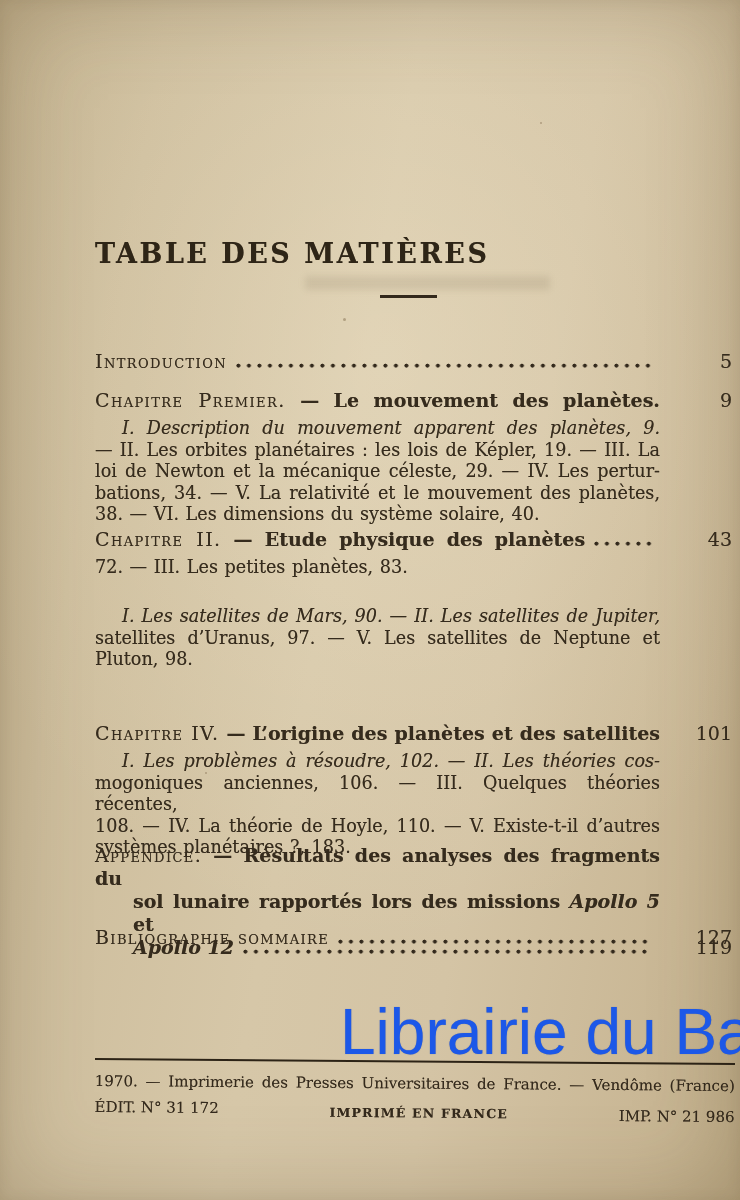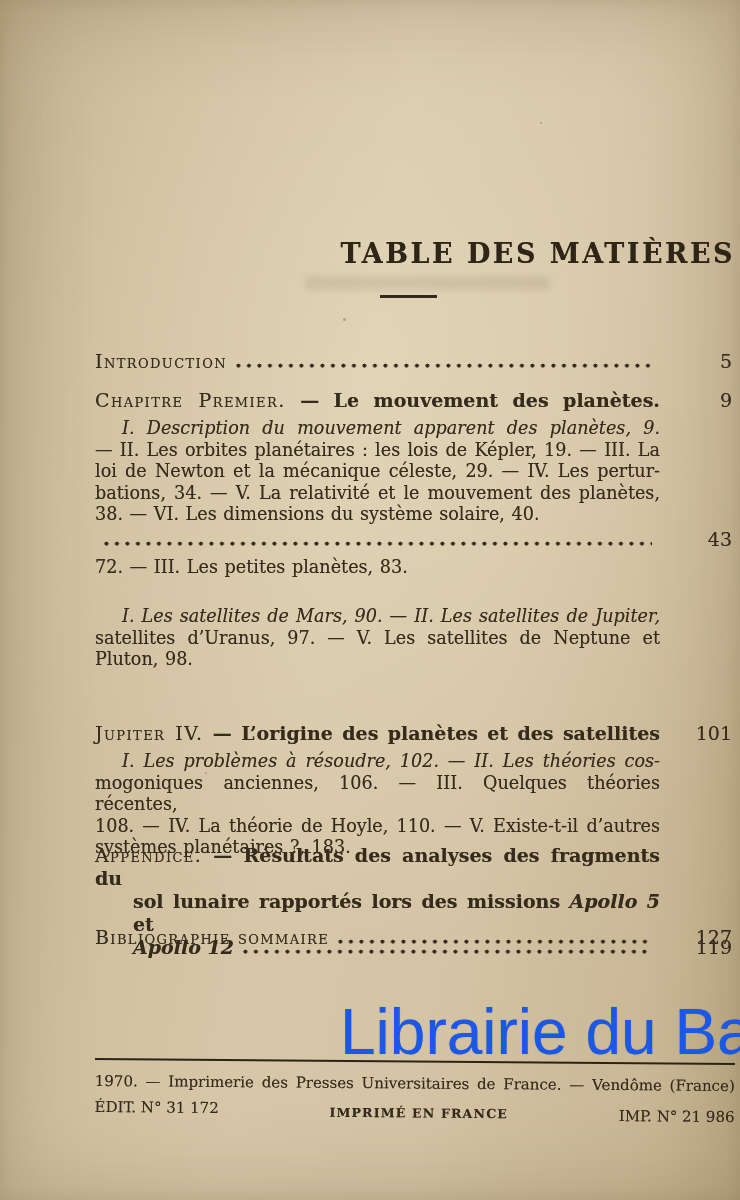--- a/index.html
+++ b/index.html
@@ -11,21 +11,21 @@
     background-color:#cfbf9e;
     background-image:
       radial-gradient(90% 70% at 52% 30%, rgba(255,246,222,.28), rgba(255,246,222,0) 70%),
       linear-gradient(100deg,#c2b18e 0%,#cdbd9c 18%,#d6c7a8 45%,#d4c4a5 65%,#c9b795 88%,#bfad89 100%);
     box-shadow:inset 0 0 90px rgba(92,72,40,.28), inset 0 0 14px rgba(92,72,40,.12);
   }
   .speck{position:absolute;border-radius:50%;background:#8a7758;opacity:.55;}
 
   
   .title{
-    position:absolute;top:238px;left:95px;width:640px;text-align:right;
+    position:absolute;top:238px;left:95px;width:640px;text-align:left;
     font-size:27px;font-weight:bold;letter-spacing:2.5px;color:#2e2517;
     text-shadow:0 0 .5px rgba(60,45,25,.55);
   }
   .title-rule{position:absolute;top:295px;left:380px;width:57px;height:3px;background:#33291c;}
   .ghost{position:absolute;top:276px;left:305px;width:245px;height:14px;
     background:rgba(110,100,72,.14);filter:blur(3px);border-radius:3px;}
 
   
   .toc{position:absolute;left:95px;top:0;width:637px;}
   .entry{position:absolute;left:0;right:0;}
@@ -121,20 +121,21 @@
           <span class="page"></span>
         </div>
         <div class="line body">
           <div class="text"><span class="p">38. — VI. Les dimensions du système solaire, 40.</span></div>
           <span class="lead"></span>
           <span class="page"></span>
         </div>
       </div>
       <div class="entry">
         <div class="line head wide">
+          <div class="text"><span class="sc">Chapitre II.</span><span class="b"> — Etude physique des planètes</span></div>
           <span class="lead dots"></span>
           <span class="page">43</span>
         </div>
         <div class="line body">
           <div class="text"><span class="p">72. — III. Les petites planètes, 83.</span></div>
           <span class="lead"></span>
           <span class="page"></span>
         </div>
       </div>
       <div class="entry">
@@ -147,21 +148,21 @@
           <span class="page"></span>
         </div>
         <div class="line body">
           <div class="text"><span class="p">Pluton, 98.</span></div>
           <span class="lead"></span>
           <span class="page"></span>
         </div>
       </div>
       <div class="entry">
         <div class="line head justify">
-          <div class="text"><span class="sc">Jupiter IV.</span><span class="b"> — L’origine des planètes et des satellites</span></div>
+          <div class="text"><span class="sc">Chapitre IV.</span><span class="b"> — L’origine des planètes et des satellites</span></div>
           <span class="page">101</span>
         </div>
         <div class="line body justify indent">
           <div class="text"><span class="p">I. Les problèmes à résoudre, 102. — II. Les théories cos-</span></div>
           <span class="page"></span>
         </div>
         <div class="line body justify">
           <div class="text"><span class="p">mogoniques anciennes, 106. — III. Quelques théories récentes,</span></div>
           <span class="page"></span>
         </div>

